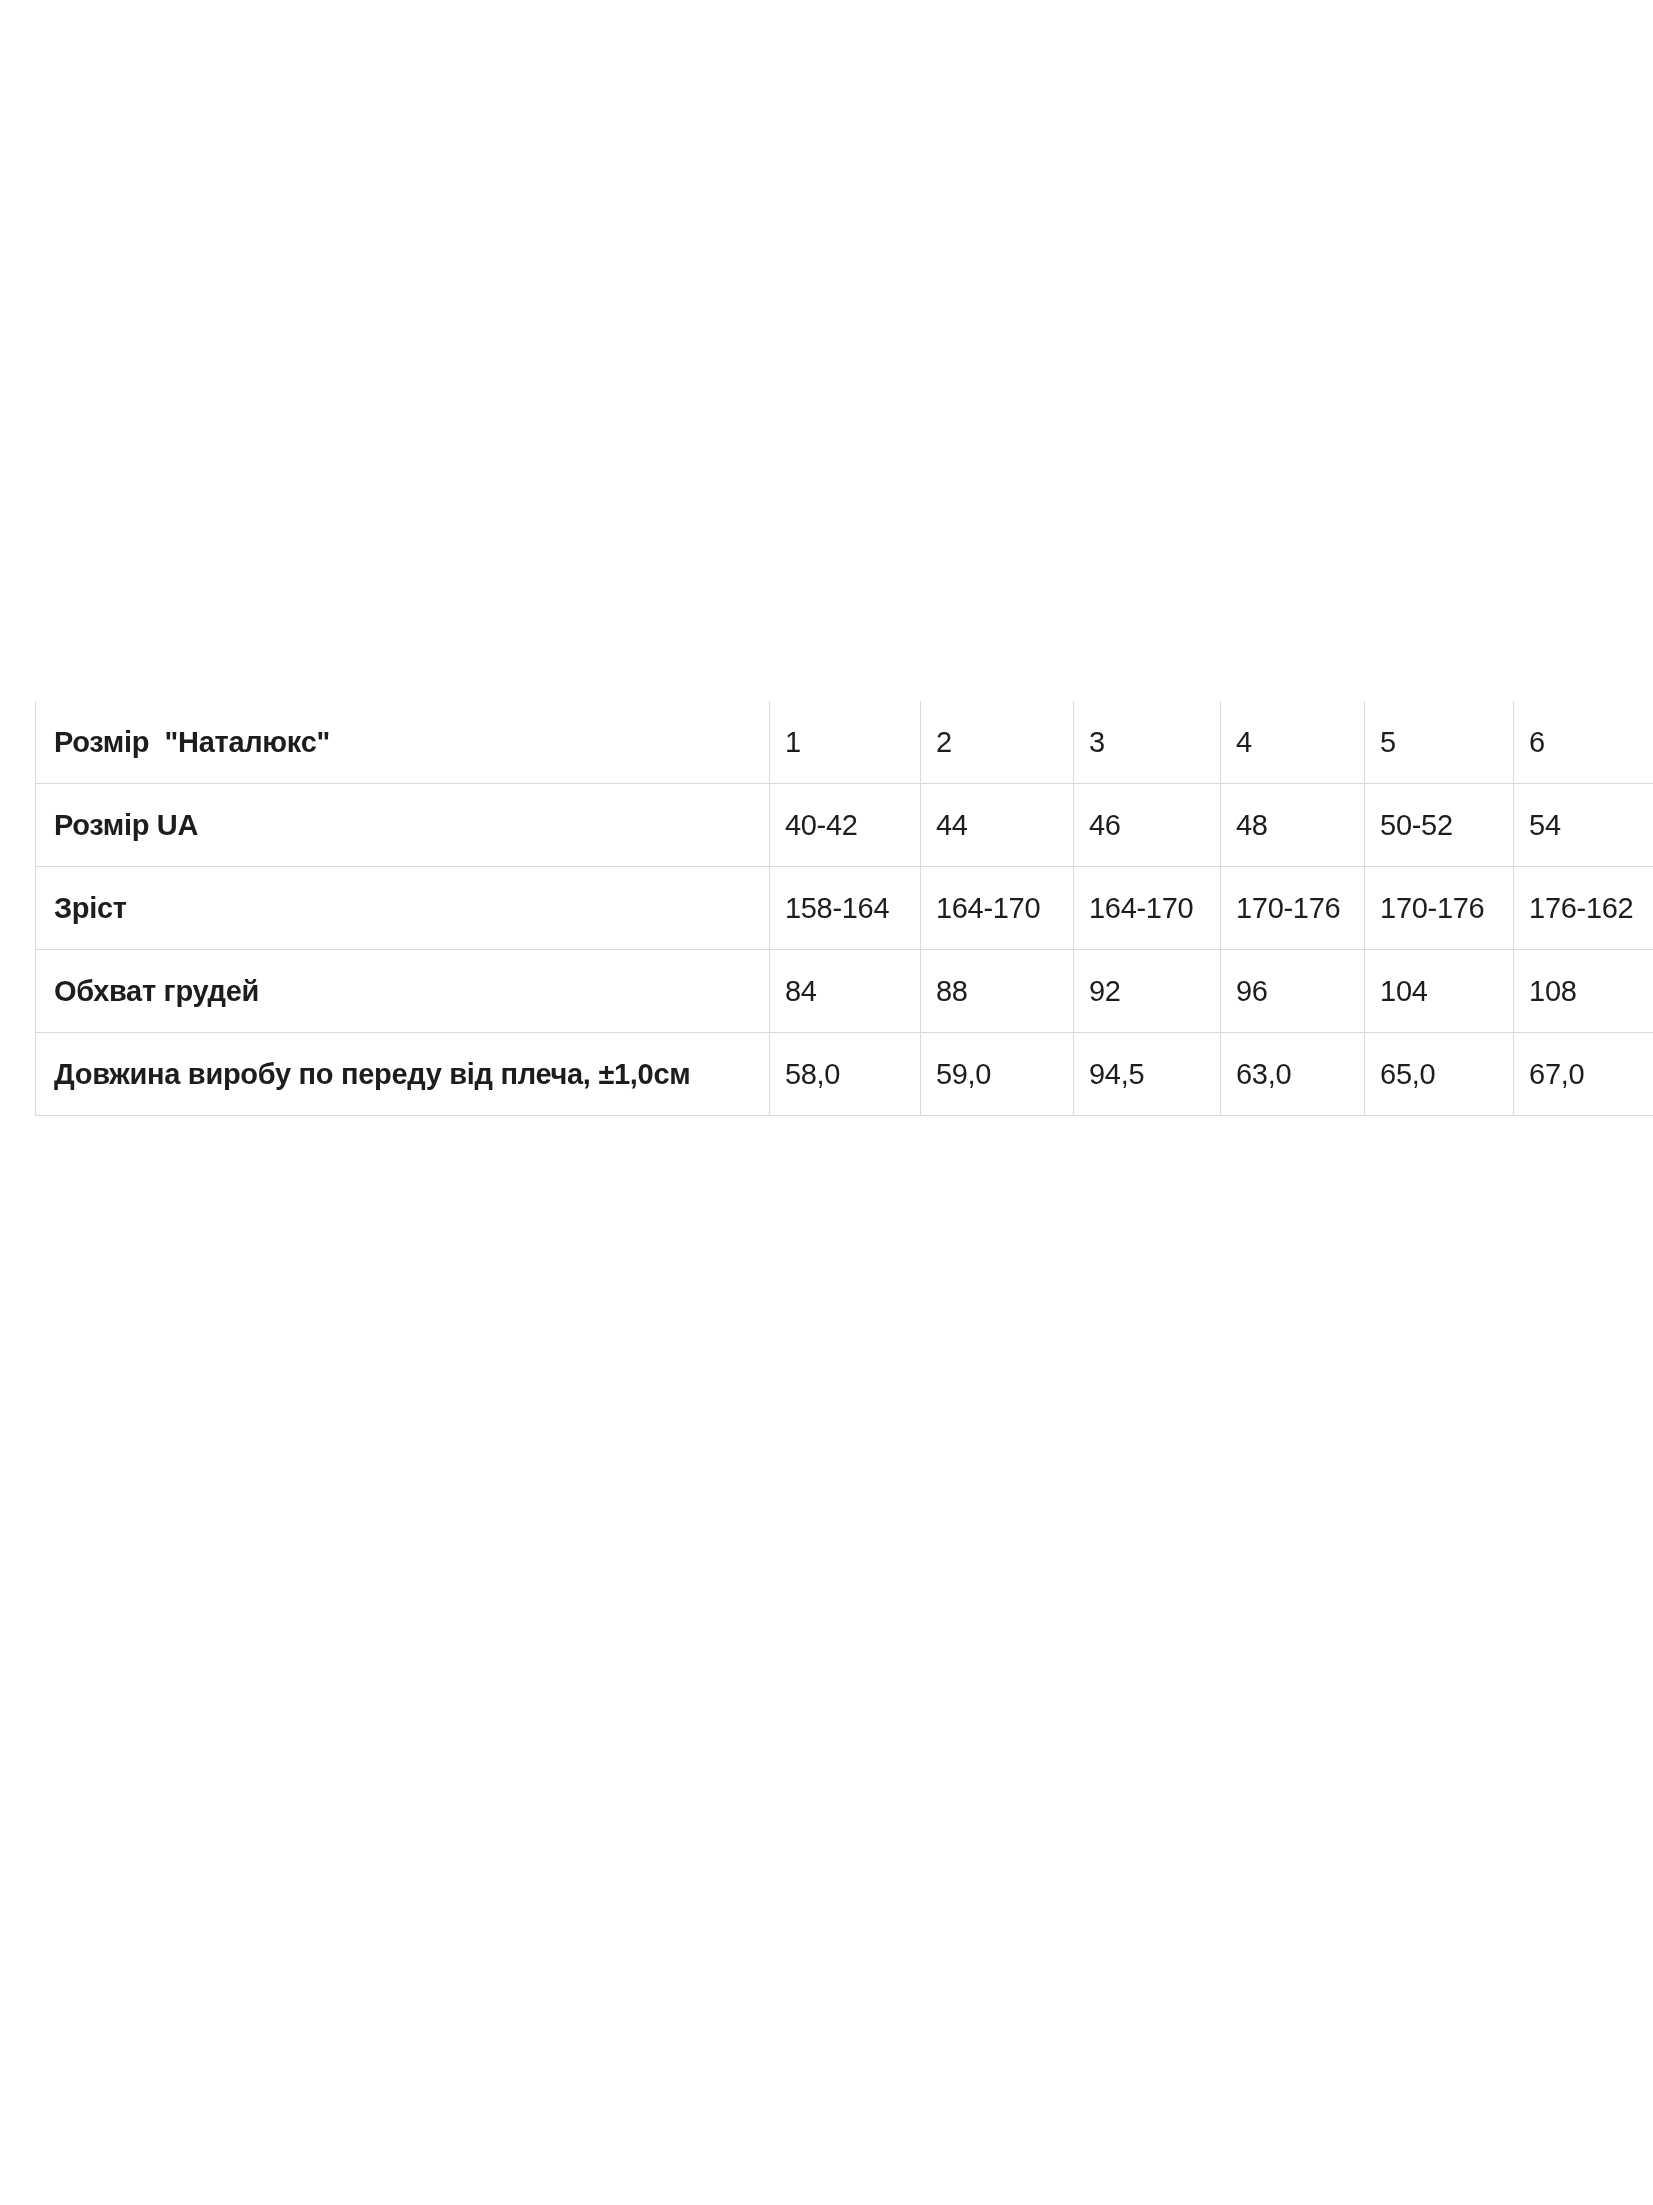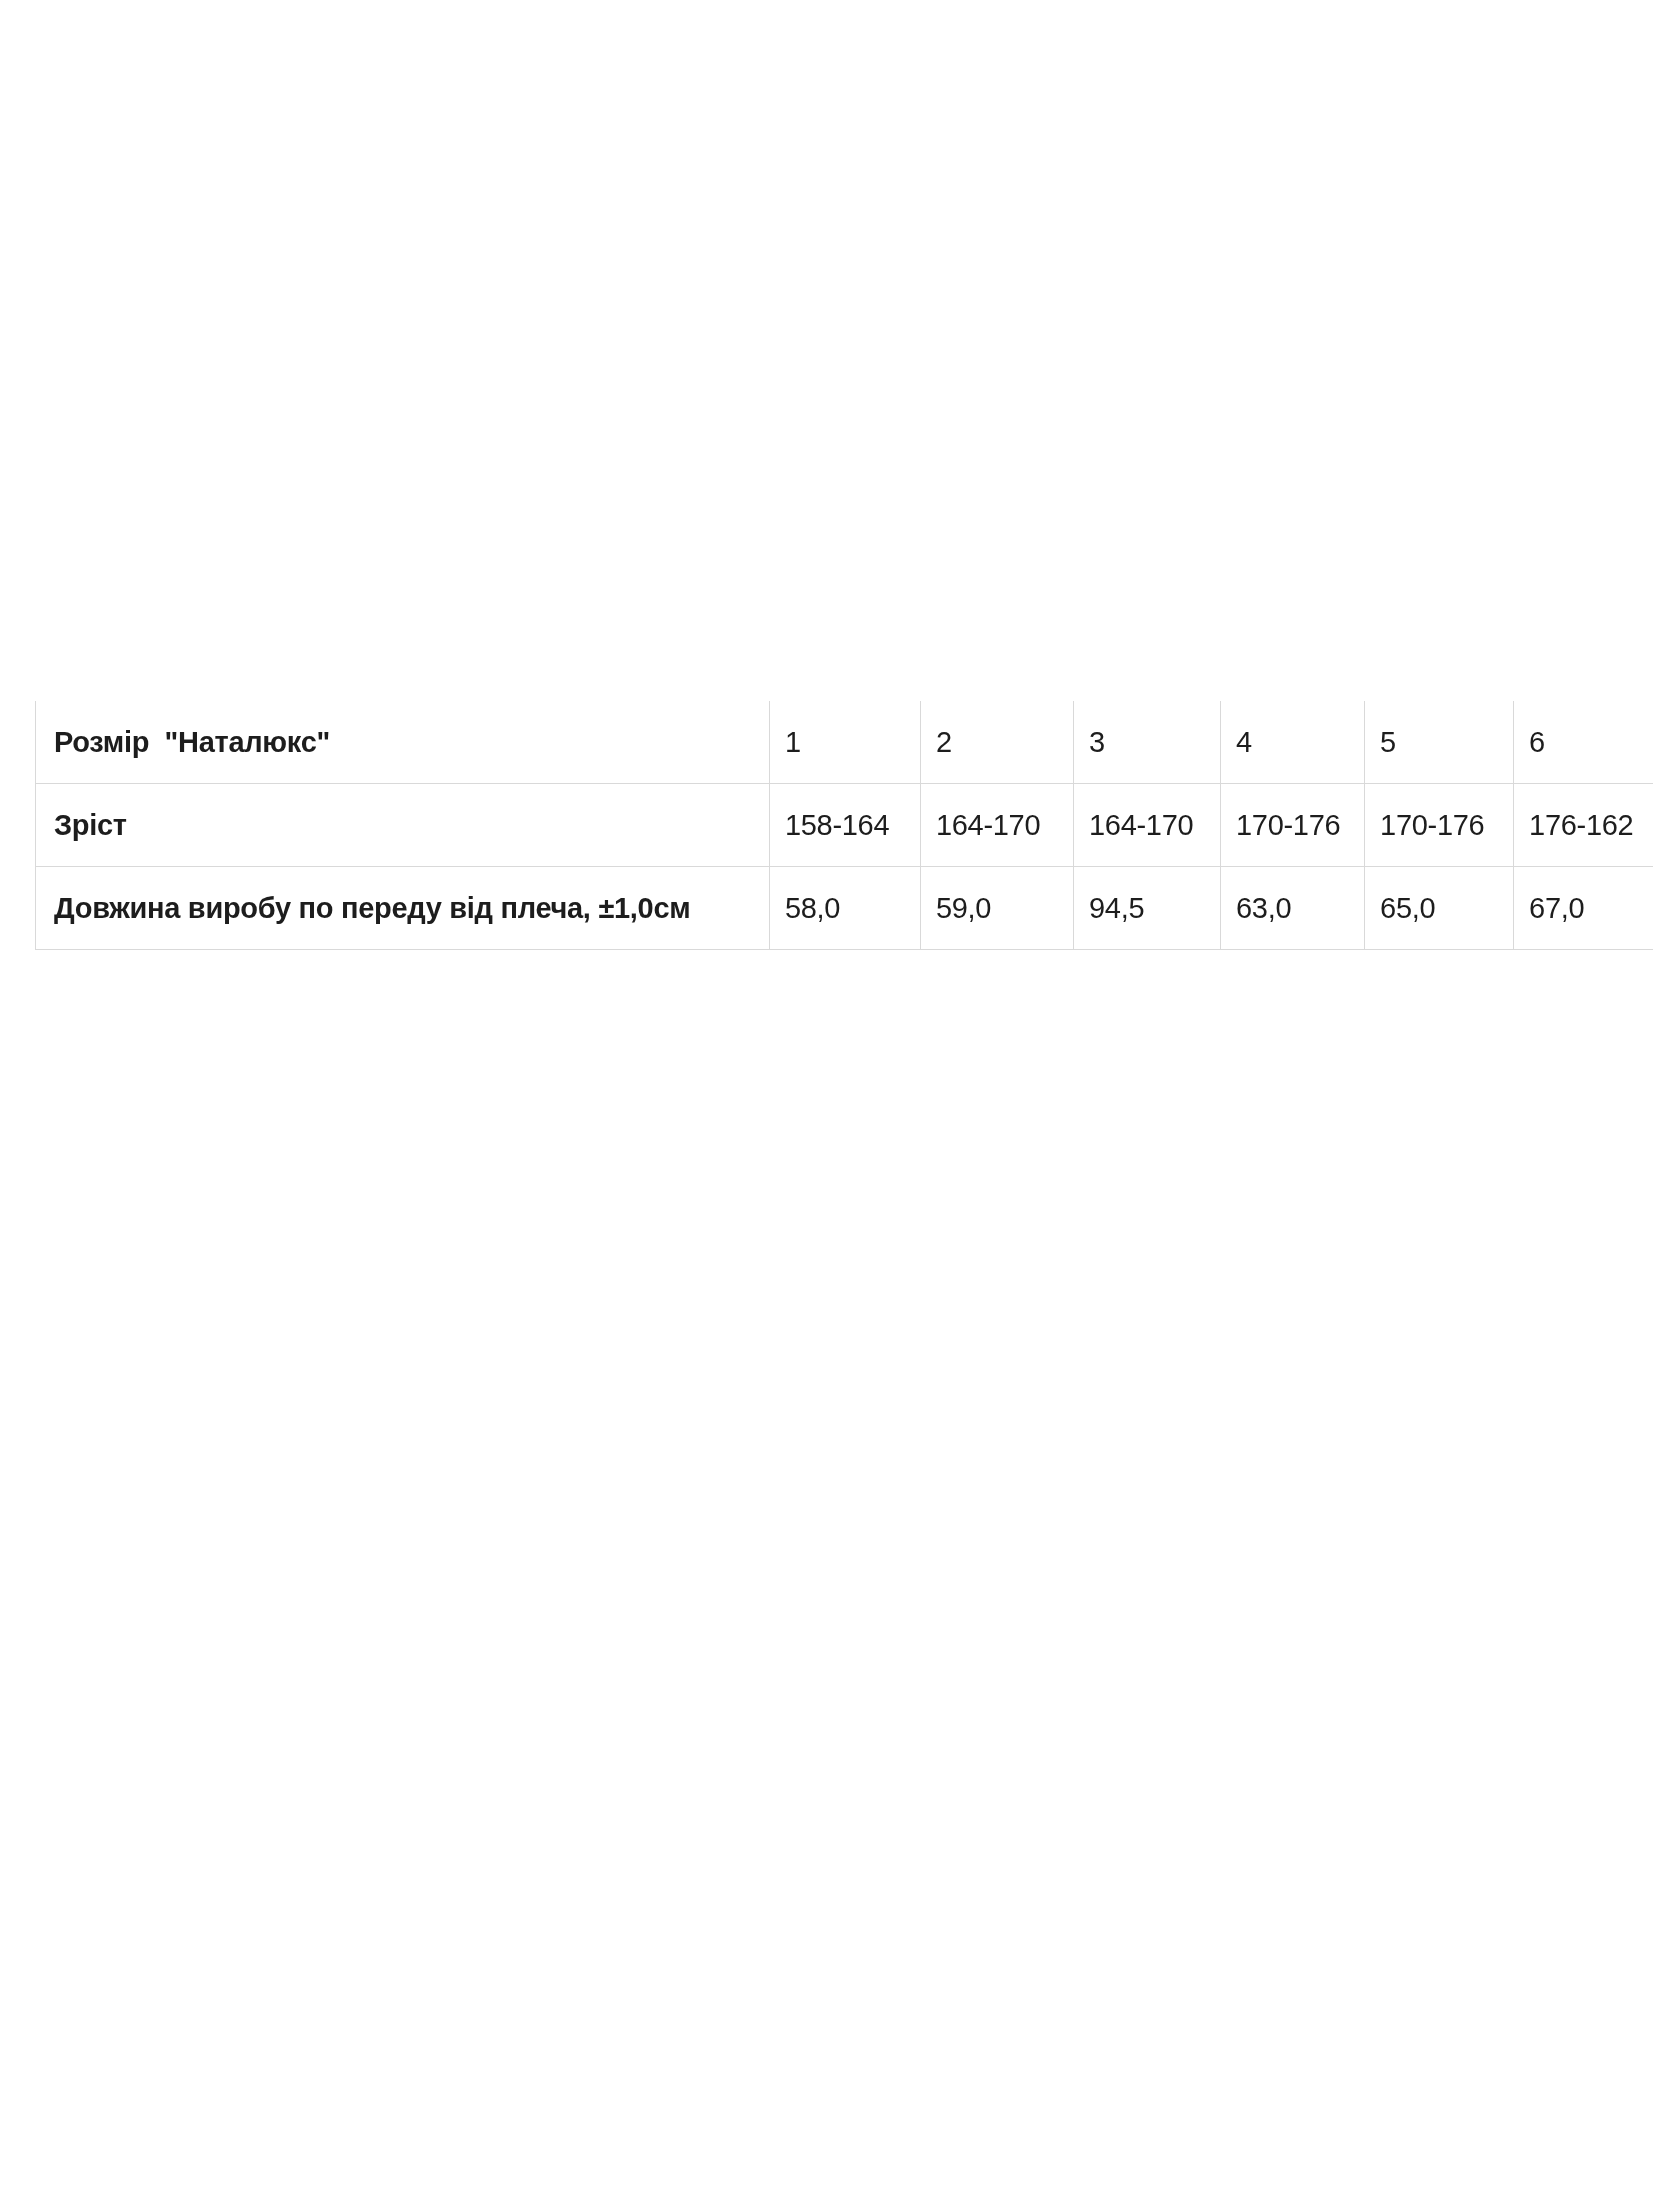--- a/index.html
+++ b/index.html
@@ -66,27 +66,45 @@
       <tr>
         <td class="row-label">Розмір  "Наталюкс"</td>
         <td class="size-value">1</td>
         <td class="size-value">2</td>
         <td class="size-value">3</td>
         <td class="size-value">4</td>
         <td class="size-value">5</td>
         <td class="size-value">6</td>
       </tr>
       <tr>
+        <td class="row-label">Розмір UA</td>
+        <td class="size-value">40-42</td>
+        <td class="size-value">44</td>
+        <td class="size-value">46</td>
+        <td class="size-value">48</td>
+        <td class="size-value">50-52</td>
+        <td class="size-value">54</td>
+      </tr>
+      <tr>
         <td class="row-label">Зріст</td>
         <td class="size-value">158-164</td>
         <td class="size-value">164-170</td>
         <td class="size-value">164-170</td>
         <td class="size-value">170-176</td>
         <td class="size-value">170-176</td>
         <td class="size-value">176-162</td>
+      </tr>
+      <tr>
+        <td class="row-label">Обхват грудей</td>
+        <td class="size-value">84</td>
+        <td class="size-value">88</td>
+        <td class="size-value">92</td>
+        <td class="size-value">96</td>
+        <td class="size-value">104</td>
+        <td class="size-value">108</td>
       </tr>
       <tr>
         <td class="row-label">Довжина виробу по переду від плеча, ±1,0см</td>
         <td class="size-value">58,0</td>
         <td class="size-value">59,0</td>
         <td class="size-value">94,5</td>
         <td class="size-value">63,0</td>
         <td class="size-value">65,0</td>
         <td class="size-value">67,0</td>
       </tr>

